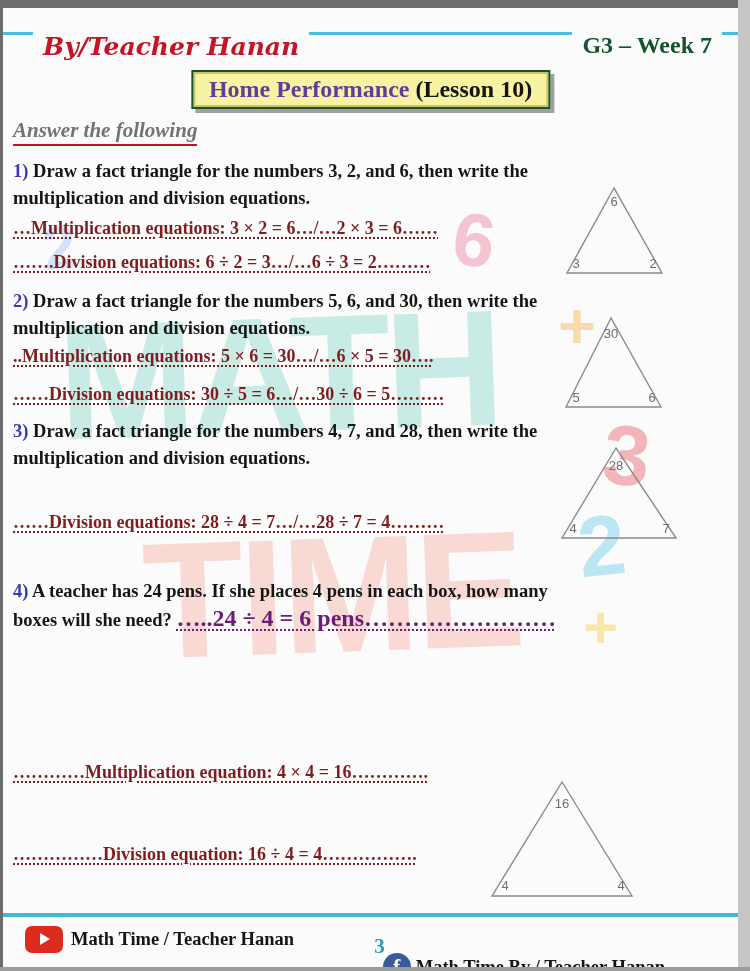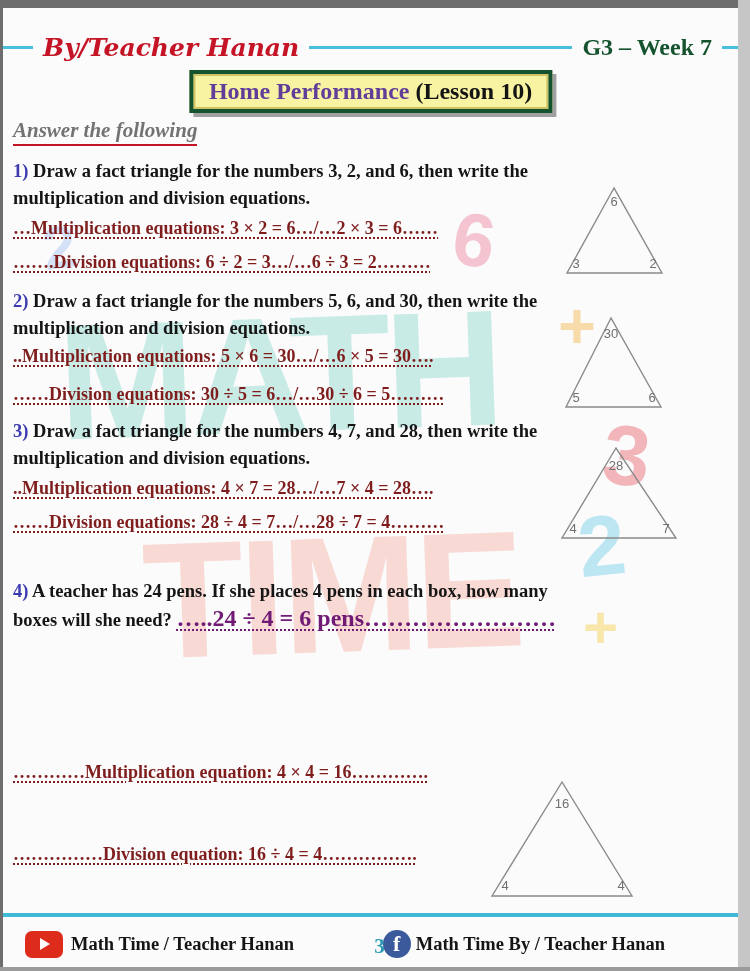--- a/index.html
+++ b/index.html
@@ -20,33 +20,33 @@
   .wm-math{left:55px;top:285px;font-size:165px;letter-spacing:-6px;color:rgba(86,198,176,.30);transform:rotate(-2deg);}
   .wm-time{left:140px;top:505px;font-size:165px;letter-spacing:-4px;color:rgba(238,118,98,.26);transform:rotate(-2deg);}
   .wm-g1{left:450px;top:195px;font-size:75px;color:rgba(233,94,130,.35);transform:rotate(8deg);}
   .wm-g2{left:555px;top:285px;font-size:65px;color:rgba(244,180,70,.45);}
   .wm-g3{left:600px;top:405px;font-size:85px;color:rgba(228,70,80,.38);transform:rotate(6deg);}
   .wm-g4{left:575px;top:495px;font-size:85px;color:rgba(110,205,230,.45);transform:rotate(-6deg);}
   .wm-g5{left:580px;top:590px;font-size:60px;color:rgba(246,210,90,.5);}
   .wm-g6{left:40px;top:210px;font-size:60px;color:rgba(120,170,235,.30);transform:rotate(-8deg);}
   .content{position:absolute;inset:0;z-index:1;}
   
-  .header-row{position:absolute;left:0;top:24px;width:735px;height:30px;display:flex;align-items:center;}
+  .header-row{position:absolute;left:0;top:24px;width:735px;height:30px;display:flex;}
   .rule{height:3px;background:#49bedd;}
   .rule.r1{width:30px;}
   .rule.r2{flex:1;margin:0 10px;}
   .rule.r3{width:16px;margin-left:10px;}
   .author{
     margin-left:10px;font-family:"DejaVu Serif", serif;font-style:italic;font-weight:bold;
     font-size:25px;color:#c41425;white-space:nowrap;
   }
   .week{font-size:24px;font-weight:bold;color:#14532d;white-space:nowrap;}
   .title-box{
     position:absolute;top:62px;left:50%;transform:translateX(-50%);
-    background:#f8f3a2;border:4px solid #14532d;
+    background:#f8f3a2;border:2px solid #14532d;
     box-shadow:4px 4px 0 rgba(110,110,110,.65), inset 0 0 0 2px #cfc264;
     padding:4px 16px;white-space:nowrap;
   }
   .t-main{font-size:24px;font-weight:bold;color:#5f3d99;}
   .t-sub{font-size:24px;font-weight:bold;color:#141414;}
   .instruction{
     position:absolute;left:10px;top:110px;font-size:21px;font-weight:bold;font-style:italic;
     color:#737373;border-bottom:2.5px solid #c41425;padding-bottom:1px;
   }
   
@@ -67,21 +67,21 @@
     text-decoration:underline dotted;text-decoration-thickness:2px;text-underline-offset:3px;
   }
   
   .tri{position:absolute;}
   .tri1{left:551px;top:164px;} .tri2{left:550px;top:294px;} .tri3{left:546px;top:424px;} .tri5{left:476px;top:758px;}
   .tri svg{display:block;}
   .tri polygon{fill:none;stroke:#8a8a8a;stroke-width:1.4;}
   .tri text{font-family:"Liberation Sans", sans-serif;font-size:13px;fill:#6f6f6f;text-anchor:middle;}
   
   .footer-line{position:absolute;left:0;top:905px;width:735px;height:4px;background:#3fb9d6;}
-  .footer-row{position:absolute;left:0;top:918px;width:672px;height:36px;display:flex;align-items:center;padding:0;}
+  .footer-row{position:absolute;left:0;top:918px;width:672px;height:36px;display:flex;align-items:flex-start;padding:0;flex-direction:column;}
   .f-left{display:flex;align-items:center;margin-left:22px;}
   .f-right{display:flex;align-items:center;margin-left:auto;margin-right:10px;}
   .f-label{font-size:18.5px;font-weight:bold;color:#151515;white-space:nowrap;}
   .yt-icon{
     width:38px;height:27px;border-radius:7px;background:#dd2b1c;position:relative;margin-right:8px;flex:none;
   }
   .yt-icon::after{
     content:"";position:absolute;left:15px;top:7px;
     border-left:10px solid #fff;border-top:6.5px solid transparent;border-bottom:6.5px solid transparent;
   }
@@ -149,21 +149,20 @@
       <svg width="120" height="112" viewBox="0 0 120 112">
         <polygon points="58,16 13,105 108,105"></polygon>
         <text x="58" y="36">30</text>
         <text x="23" y="100">5</text>
         <text x="99" y="100">6</text>
       </svg>
     </div>
 
     <div class="q q3"><span class="qnum">3)</span> <span>Draw a fact triangle for the numbers 4, 7, and 28, then write the
 multiplication and division equations.</span></div>
-    <div class="ans a31">..Multiplication equations: 4 × 7 = 28…/…7 × 4 = 28….</div>
     <div class="ans a32">……Division equations: 28 ÷ 4 = 7…/…28 ÷ 7 = 4………</div>
     <div class="tri tri3">
       <svg width="140" height="114" viewBox="0 0 140 114">
         <polygon points="67,16 13,106 127,106"></polygon>
         <text x="67" y="38">28</text>
         <text x="24" y="101">4</text>
         <text x="117" y="101">7</text>
       </svg>
     </div>
 

